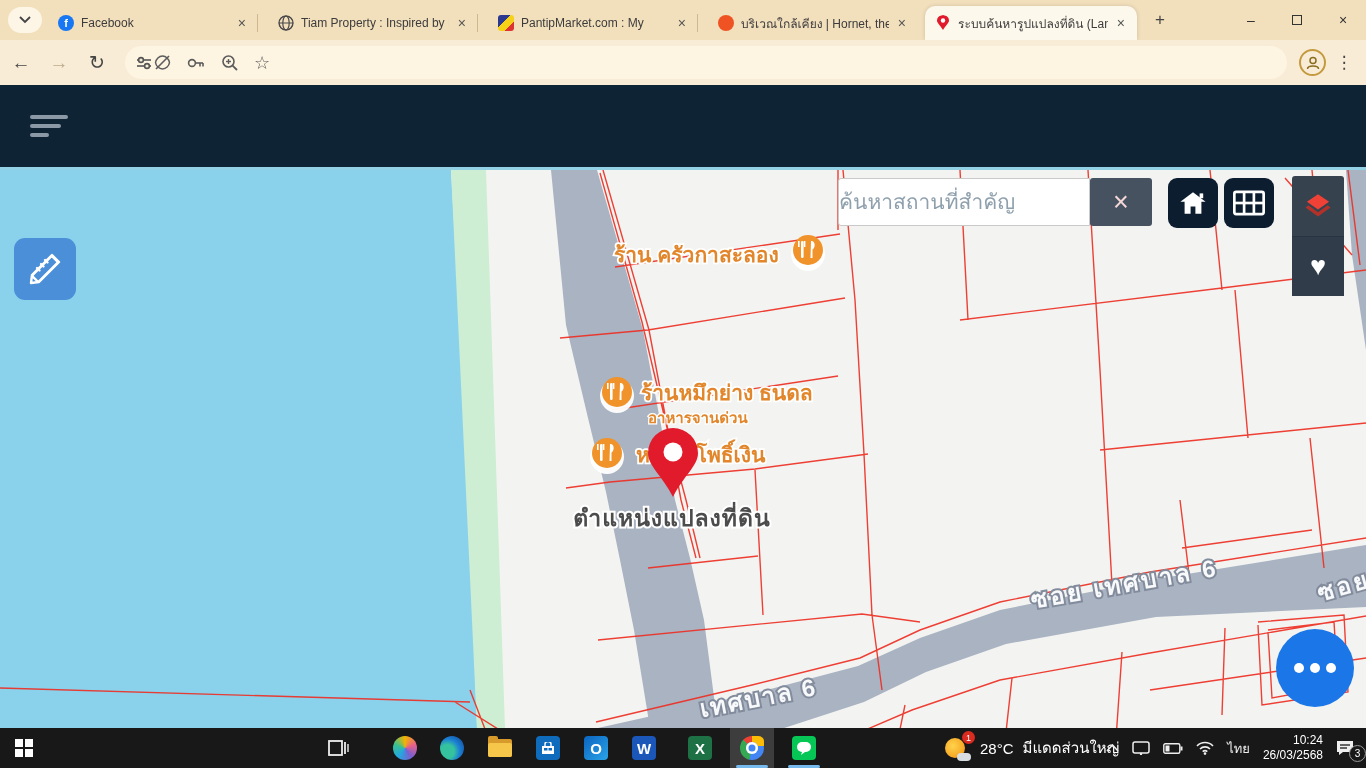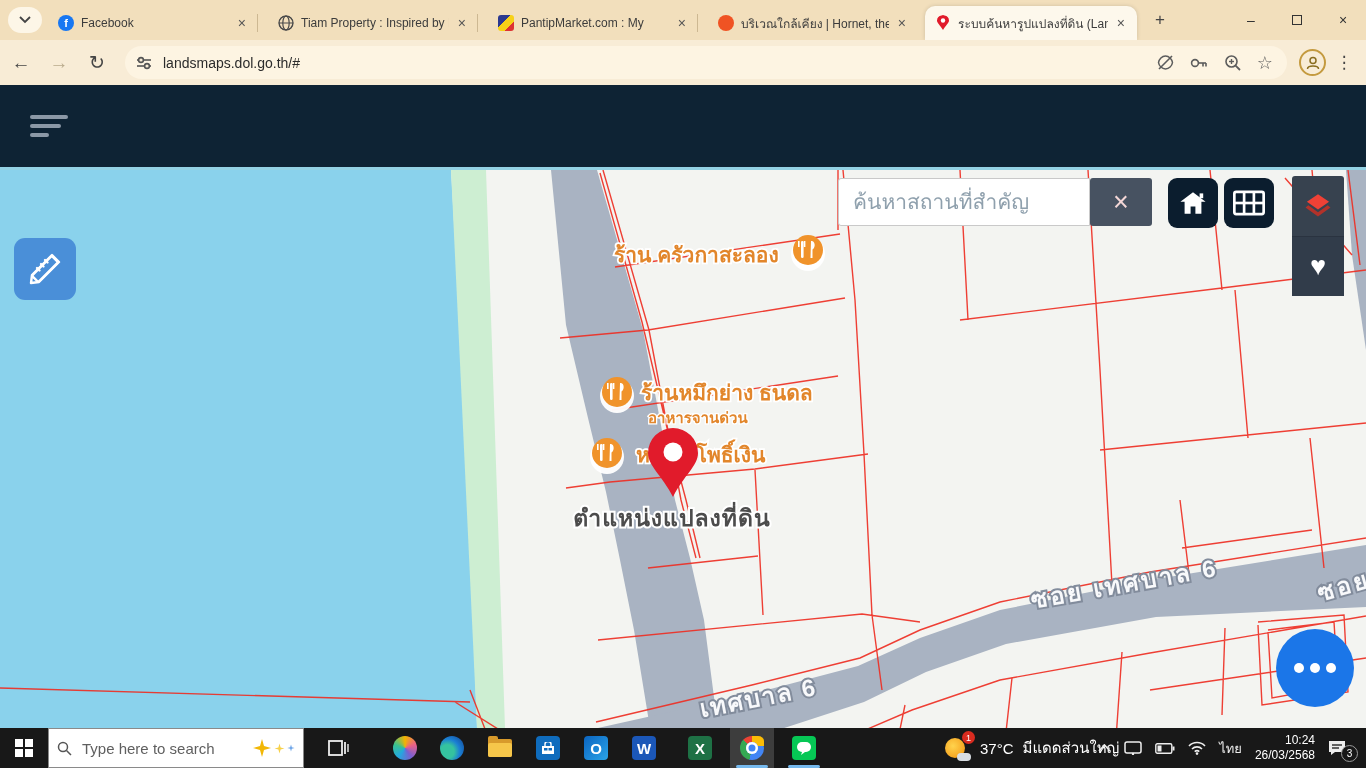--- a/index.html
+++ b/index.html
@@ -61,21 +61,21 @@
   .lang{flex:1;display:flex;align-items:center;justify-content:center;font-size:21px;font-weight:bold;}
   .lang.th{background:#4a90d9;color:#fff;}
   .lang.en{background:#f2f3f4;color:#1b1b1b;}
 
   
   .map{position:absolute;left:0;top:170px;width:1366px;height:558px;overflow:hidden;background:#f3f4f1;}
   .map svg.base{position:absolute;left:0;top:0;}
   .measure{position:absolute;left:14px;top:68px;width:62px;height:62px;border-radius:11px;
     background:#4a8fd8;display:flex;align-items:center;justify-content:center;}
   .mapsearch{position:absolute;left:838px;top:8px;width:252px;height:48px;background:#fff;
-    border:1px solid #c9c9c9;border-radius:3px 0 0 3px;padding:0 14px;font-size:21px;color:#333;}
+    border:1px solid #c9c9c9;border-radius:3px 0 0 3px;padding:0 0;font-size:21px;color:#333;}
   .mapsearch::placeholder{color:#8fa0ad;}
   .xbtn{position:absolute;left:1090px;top:8px;width:62px;height:48px;background:#475261;
     border-radius:3px;display:flex;align-items:center;justify-content:center;color:#f4d7d7;font-size:27px;}
   .sqbtn{position:absolute;top:8px;width:50px;height:50px;background:#0b1d2e;border-radius:9px;
     display:flex;align-items:center;justify-content:center;}
   .housebtn{left:1168px;} .gridbtn{left:1224px;}
   .rightpanel{position:absolute;left:1292px;top:6px;width:52px;height:120px;background:#37424f;
     border-radius:3px;display:flex;flex-direction:column;}
   .rp-cell{flex:1;display:flex;align-items:center;justify-content:center;}
   .rp-cell.heart{border-top:1px solid #2a3340;color:#fff;font-size:27px;background:#313c4a;}
@@ -114,21 +114,21 @@
   .foldericon .back::before{content:"";position:absolute;left:0;top:-3px;width:10px;height:5px;background:#d89a2b;border-radius:2px 2px 0 0;}
   .foldericon .front{position:absolute;left:0;top:4px;width:24px;height:14px;background:#f6c64a;border-radius:2px;}
   .weather{position:absolute;left:945px;top:0;height:40px;display:flex;align-items:center;gap:9px;}
   .sunicon{position:relative;width:26px;height:26px;}
   .sunicon .sun{position:absolute;left:0;top:3px;width:20px;height:20px;border-radius:50%;
     background:radial-gradient(circle at 40% 40%,#ffd34d,#f2920f);}
   .sunicon .cloud{position:absolute;right:0;bottom:0;width:14px;height:8px;border-radius:5px;background:#d8dde2;}
   .badge1{position:absolute;right:-4px;top:-4px;width:13px;height:13px;border-radius:50%;background:#d92b1f;
     color:#fff;font-size:9px;display:flex;align-items:center;justify-content:center;}
   .weather .wtxt{font-size:15px;color:#fff;}
-  .tray{position:absolute;right:0;top:0;height:40px;display:flex;align-items:center;gap:13px;padding-right:8px;}
+  .tray{position:absolute;right:0;top:0;height:40px;display:flex;align-items:center;gap:13px;padding-right:0;}
   .trayicon{display:flex;align-items:center;justify-content:center;color:#eee;}
   .lang-ind{font-size:13px;color:#eee;}
   .clock{font-size:12px;color:#fff;text-align:right;line-height:1.25;}
   .notif{position:relative;display:flex;align-items:center;}
   .notifcount{width:17px;height:17px;border-radius:50%;border:1.4px solid #9a9a9a;color:#fff;font-size:10px;
     display:flex;align-items:center;justify-content:center;margin-left:-5px;margin-top:10px;background:#181818;}
 
   svg{display:block;}
   .maplabel{font-family:"Liberation Sans","DejaVu Sans",sans-serif;}
 </style>
@@ -200,21 +200,20 @@
     <div class="navbtn disabled">→</div>
     <div class="navbtn">↻</div>
 
     <div class="omnibox">
       <svg width="18" height="18" viewBox="0 0 18 18">
         <line x1="2" y1="6" x2="16" y2="6" stroke="#555" stroke-width="1.6"></line>
         <circle cx="6" cy="6" r="2.4" fill="#f8ecd6" stroke="#555" stroke-width="1.6"></circle>
         <line x1="2" y1="12" x2="16" y2="12" stroke="#555" stroke-width="1.6"></line>
         <circle cx="12" cy="12" r="2.4" fill="#f8ecd6" stroke="#555" stroke-width="1.6"></circle>
         </svg>
-      <span class="omni-url">landsmaps.dol.go.th/#</span>
       <div class="omni-icons">
         <svg width="19" height="19" viewBox="0 0 19 19">
           <path d="M9.5,3 C13,3 16,6 16.5,9.5 C16,13 13,16 9.5,16 C6,16 3,13 2.5,9.5 C3,6 6,3 9.5,3 Z" fill="none" stroke="#5c5c5c" stroke-width="1.5"></path>
           <line x1="3" y1="16" x2="16" y2="3" stroke="#5c5c5c" stroke-width="1.6"></line>
           </svg>
         <svg width="20" height="20" viewBox="0 0 20 20">
           <circle cx="6" cy="10" r="3.4" fill="none" stroke="#5c5c5c" stroke-width="1.6"></circle>
           <line x1="9.4" y1="10" x2="17" y2="10" stroke="#5c5c5c" stroke-width="1.6"></line>
           <line x1="14" y1="10" x2="14" y2="13.5" stroke="#5c5c5c" stroke-width="1.6"></line>
           <line x1="17" y1="10" x2="17" y2="13.5" stroke="#5c5c5c" stroke-width="1.6"></line>
@@ -400,38 +399,20 @@
   <div class="taskbar">
     <div class="startbtn">
       <span class="winlogo">
           <i></i>
           <i></i>
           <i></i>
           <i></i>
         </span>
     </div>
 
-    <div class="tb-search">
-      <svg width="15" height="15" viewBox="0 0 15 15">
-        <circle cx="6" cy="6" r="4.5" fill="none" stroke="#555" stroke-width="1.5"></circle>
-        <line x1="9.5" y1="9.5" x2="14" y2="14" stroke="#555" stroke-width="1.5"></line>
-        </svg>
-      <input readonly="" placeholder="Type here to search" style="">
-      <span class="sparkles">
-        <svg width="20" height="20" viewBox="0 0 20 20">
-            <path d="M10,1 L12,8 L19,10 L12,12 L10,19 L8,12 L1,10 L8,8 Z" fill="#f2b705"></path>
-          </svg>
-        <svg width="11" height="11" viewBox="0 0 20 20">
-            <path d="M10,1 L12,8 L19,10 L12,12 L10,19 L8,12 L1,10 L8,8 Z" fill="#f7d14a"></path>
-          </svg>
-        <svg width="8" height="8" viewBox="0 0 20 20">
-            <path d="M10,1 L12,8 L19,10 L12,12 L10,19 L8,12 L1,10 L8,8 Z" fill="#6aa3e8"></path>
-          </svg>
-      </span>
-    </div>
 
     <div class="tile" style="left:316px;">
       <svg width="22" height="22" viewBox="0 0 22 22">
         <rect x="2" y="4" width="13" height="14" fill="none" stroke="#eee" stroke-width="1.8"></rect>
         <line x1="18" y1="5" x2="18" y2="17" stroke="#eee" stroke-width="1.8"></line>
         <line x1="21" y1="7" x2="21" y2="15" stroke="#eee" stroke-width="1.4"></line>
         </svg>
     </div>
 
     <div class="tile" style="left:383px;">
@@ -476,21 +457,21 @@
           </svg>
       </span>
     </div>
 
     <div class="weather">
       <span class="sunicon">
         <span class="sun"></span>
           <span class="cloud"></span>
         <span class="badge1">1</span>
       </span>
-      <span class="wtxt">37°C</span>
+      <span class="wtxt">28°C</span>
       <span class="wtxt">มีแดดส่วนใหญ่</span>
     </div>
 
     <div class="tray">
       <span class="trayicon">
         <svg width="13" height="8" viewBox="0 0 13 8">
             <polyline points="1,7 6.5,1 12,7" fill="none" stroke="#eee" stroke-width="1.6"></polyline>
           </svg>
       </span>
       <span class="trayicon">

